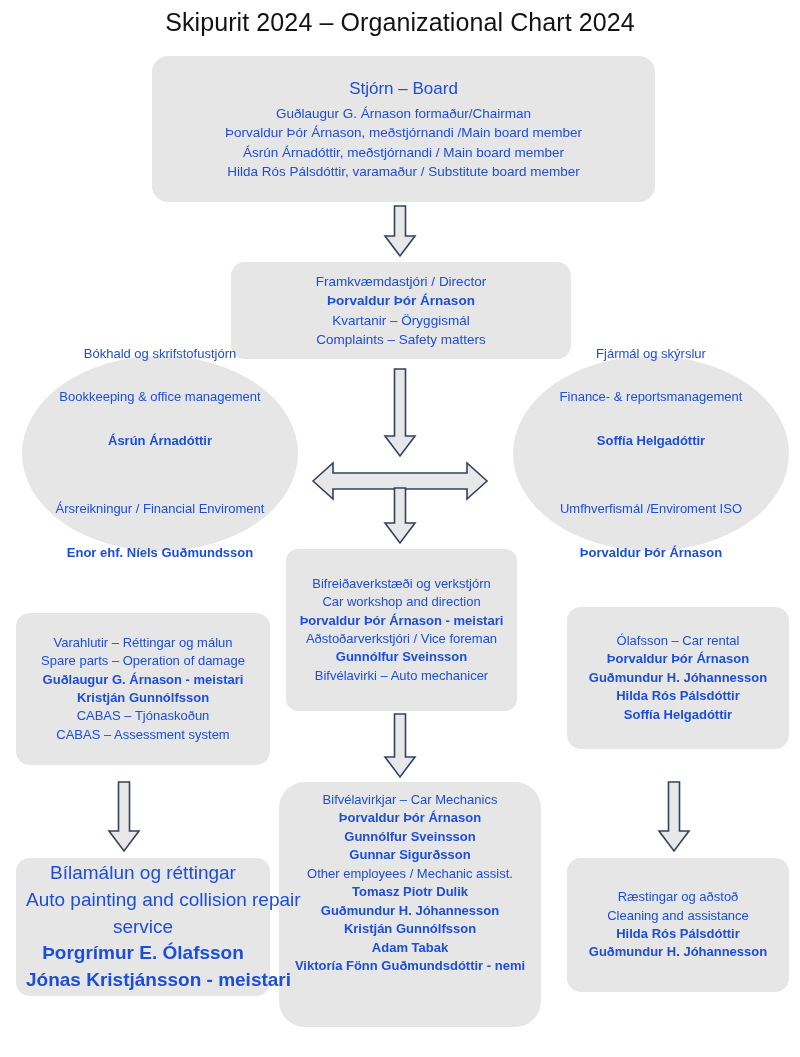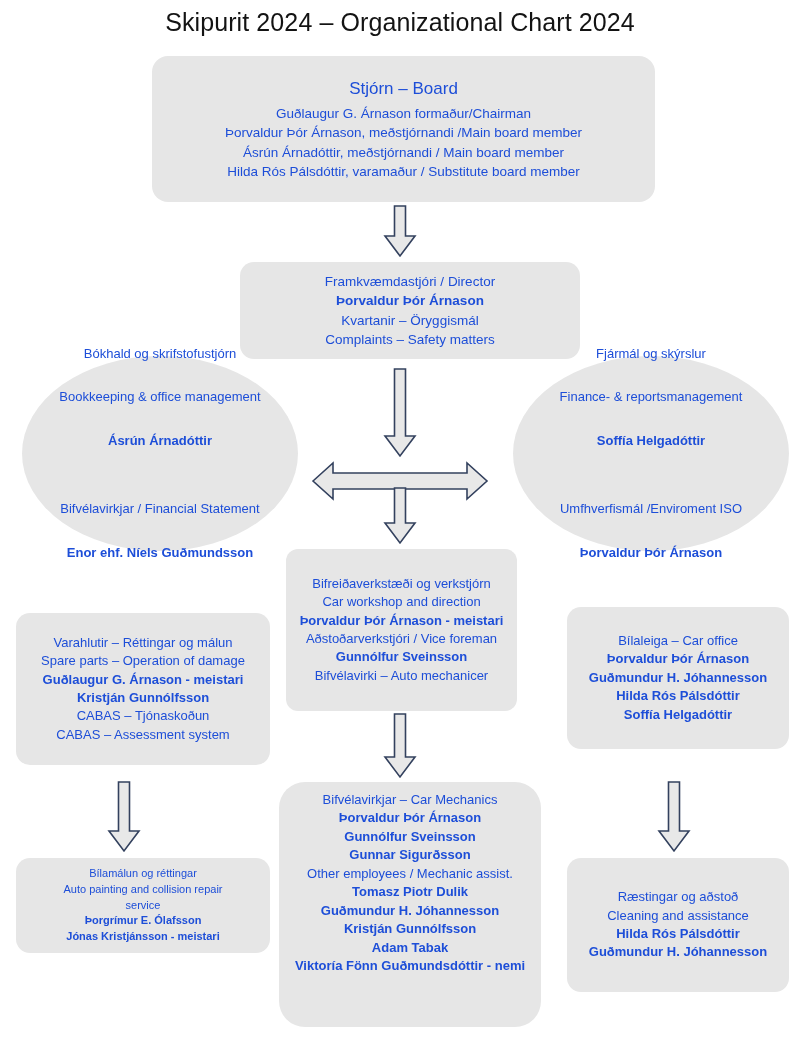--- a/index.html
+++ b/index.html
@@ -59,21 +59,21 @@
     left: 152px; top: 56px; width: 503px; height: 146px;
     border-radius: 16px;
     font-size: 13.5px;
   }
   #node-board .ln.head {
     font-size: 17px;
     margin-bottom: 3px;
   }
 
   #node-director {
-    left: 240px; top: 262px; width: 340px; height: 97px;
+    left: 231px; top: 262px; width: 340px; height: 97px;
     border-radius: 14px;
     font-size: 13.5px;
   }
 
   #node-bookkeeping {
     left: 22px; top: 356px; width: 276px; height: 195px;
     font-size: 13px;
   }
 
   #node-finance {
@@ -101,23 +101,23 @@
 
   #node-mechanics {
     left: 279px; top: 782px; width: 262px; height: 245px;
     border-radius: 26px;
     font-size: 13px;
     justify-content: flex-start;
     padding-top: 9px;
   }
 
   #node-painting {
-    left: 16px; top: 858px; width: 254px; height: 95px;
-    border-radius: 14px;
-    font-size: 11px;
+    left: 16px; top: 858px; width: 254px; height: 138px;
+    border-radius: 14px;
+    font-size: 19px;
   }
 
   #node-cleaning {
     left: 567px; top: 858px; width: 222px; height: 134px;
     border-radius: 14px;
     font-size: 13px;
   }
 
   
   .arrow { position: absolute; }
@@ -157,21 +157,21 @@
     <span class="ln b">Þorvaldur Þór Árnason</span>
     <span class="ln">Kvartanir – Öryggismál</span>
     <span class="ln">Complaints – Safety matters</span>
   </div>
 
   <div class="node ellipse" id="node-bookkeeping">
     <span class="ln">Bókhald og skrifstofustjórn</span>
     <span class="ln">Bookkeeping &amp; office management</span>
     <span class="ln b">Ásrún Árnadóttir</span>
     <span class="ln spacer"></span>
-    <span class="ln">Bifvélavirkjar / Financial Statement</span>
+    <span class="ln">Ársreikningur / Financial Enviroment</span>
     <span class="ln b">Enor ehf. Níels Guðmundsson</span>
   </div>
 
   <div class="node ellipse" id="node-finance">
     <span class="ln">Fjármál og skýrslur</span>
     <span class="ln">Finance- &amp; reportsmanagement</span>
     <span class="ln b">Soffía Helgadóttir</span>
     <span class="ln spacer"></span>
     <span class="ln">Umfhverfismál /Enviroment ISO</span>
     <span class="ln b">Þorvaldur Þór Árnason</span>
@@ -207,21 +207,21 @@
   <div class="node rbox" id="node-spareparts">
     <span class="ln">Varahlutir – Réttingar og málun</span>
     <span class="ln">Spare parts – Operation of damage</span>
     <span class="ln b">Guðlaugur G. Árnason - meistari</span>
     <span class="ln b">Kristján Gunnólfsson</span>
     <span class="ln">CABAS – Tjónaskoðun</span>
     <span class="ln">CABAS – Assessment system</span>
   </div>
 
   <div class="node rbox" id="node-carrental">
-    <span class="ln">Bílaleiga – Car office</span>
+    <span class="ln">Ólafsson – Car rental</span>
     <span class="ln b">Þorvaldur Þór Árnason</span>
     <span class="ln b">Guðmundur H. Jóhannesson</span>
     <span class="ln b">Hilda Rós Pálsdóttir</span>
     <span class="ln b">Soffía Helgadóttir</span>
   </div>
 
   <div class="arrow" id="arrow-workshop-mech">
     <svg viewBox="0 0 38 66" width="38" height="66" aria-hidden="true">
       <polygon points="13.5,1 24.5,1 24.5,44 34,44 19,64 4,44 13.5,44" fill="#e8e8e8" stroke="#33415e" stroke-width="1.6" stroke-linejoin="miter"></polygon>
     </svg>

